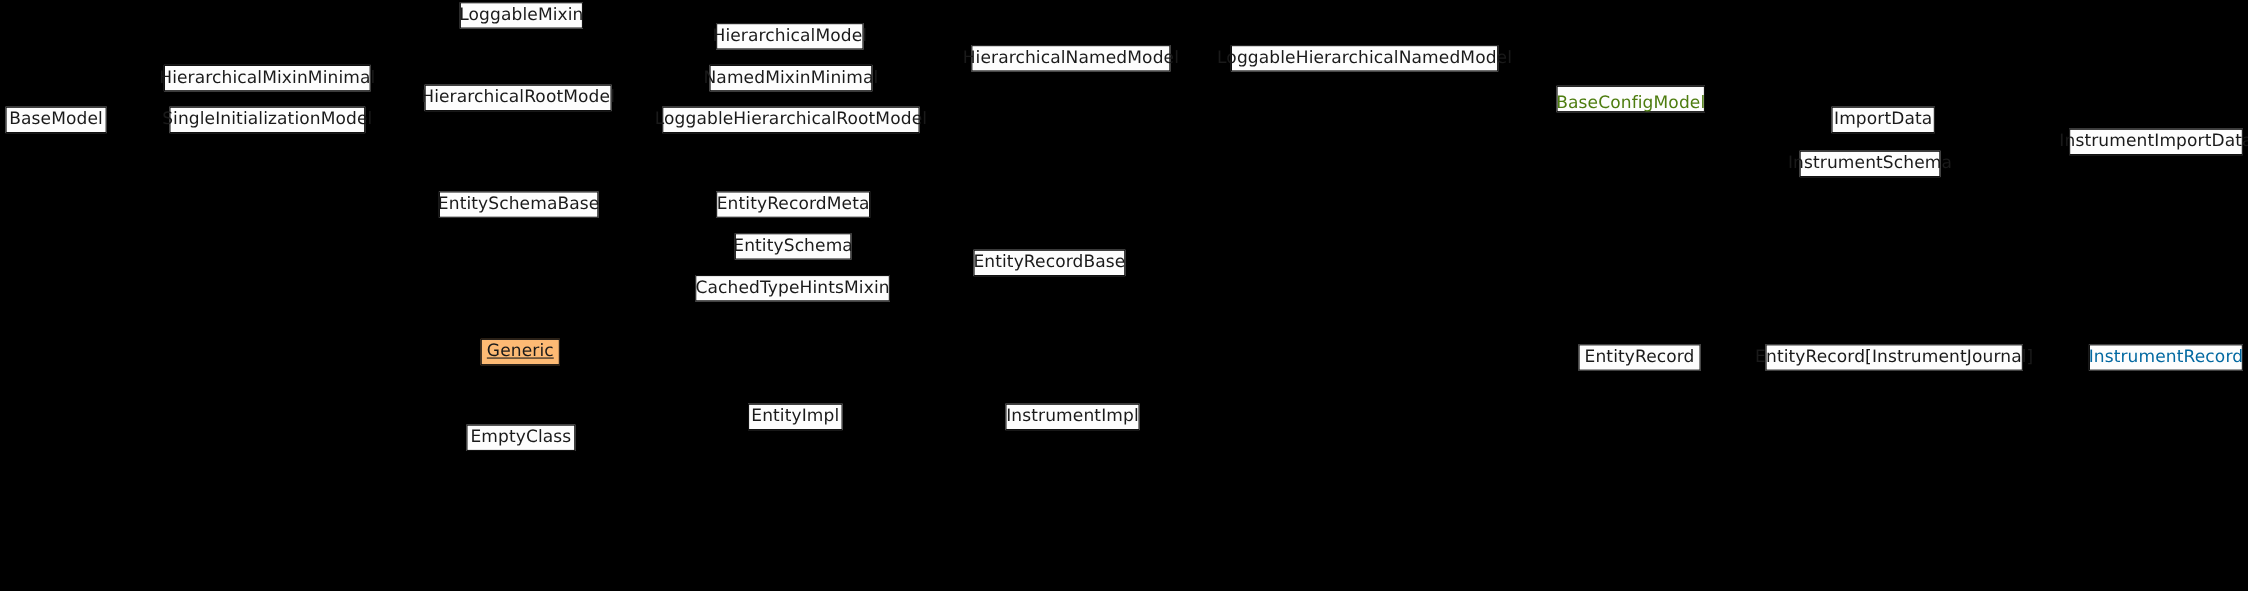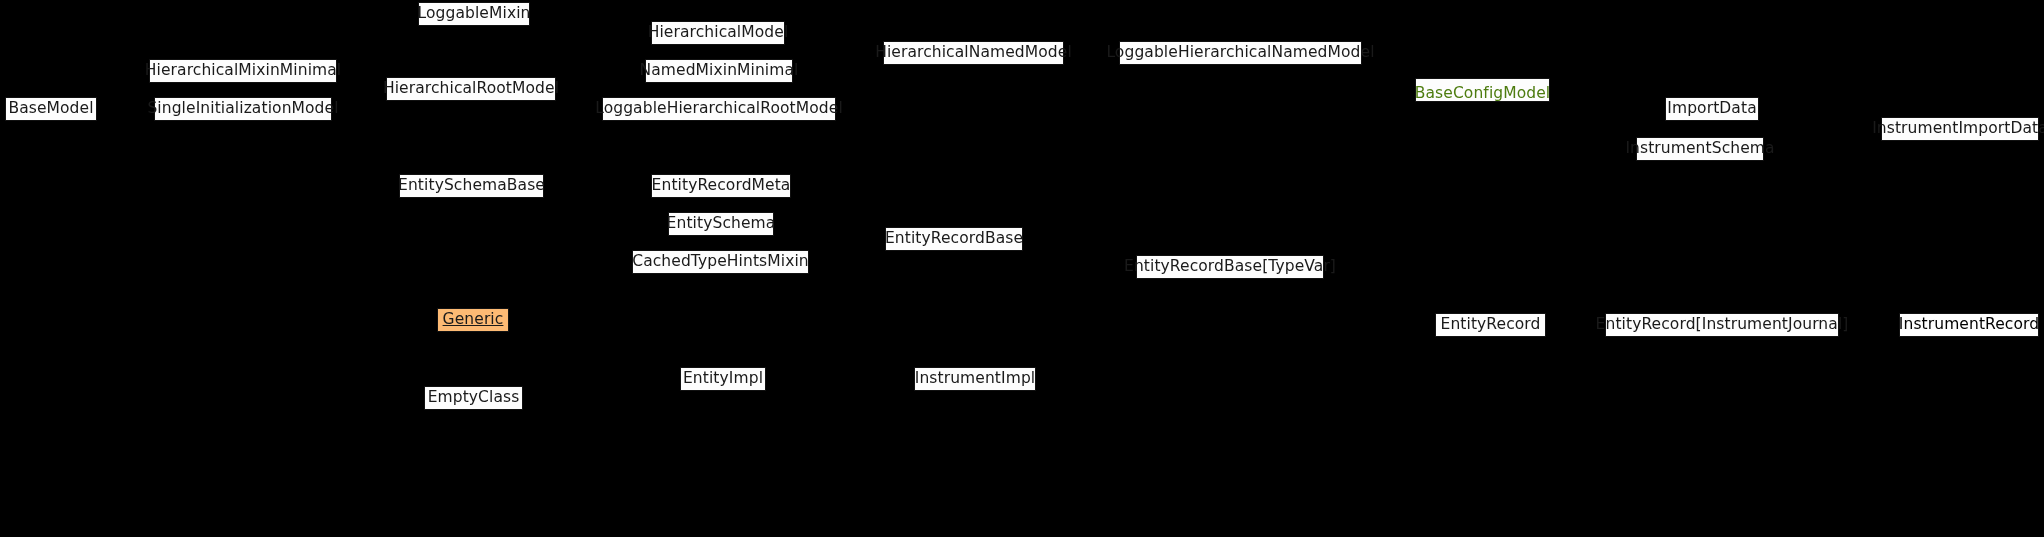--- a/index.html
+++ b/index.html
@@ -95,33 +95,30 @@
     </div>
     <div class="class-node" style="left: 668px; top: 212px; width: 106px; height: 24px; background: rgb(253, 253, 253); border-color: rgb(17, 17, 17); color: rgb(26, 26, 26);">
       <span class="class-node-label">EntitySchema</span>
     </div>
     <div class="class-node" style="left: 885px; top: 227px; width: 138px; height: 24px; background: rgb(253, 253, 253); border-color: rgb(17, 17, 17); color: rgb(26, 26, 26);">
       <span class="class-node-label">EntityRecordBase</span>
     </div>
     <div class="class-node" style="left: 632px; top: 250px; width: 177px; height: 24px; background: rgb(253, 253, 253); border-color: rgb(17, 17, 17); color: rgb(26, 26, 26);">
       <span class="class-node-label">CachedTypeHintsMixin</span>
     </div>
-    <div class="class-node" style="left: 1136px; top: 255px; width: 188px; height: 24px; background: rgb(253, 253, 253); border-color: rgb(17, 17, 17); color: rgb(26, 26, 26);">
-      <span class="class-node-label">EntityRecordBase[TypeVar]</span>
-    </div>
     <div class="class-node" style="left: 437px; top: 308px; width: 72px; height: 24px; background: #fdba74; border-color: rgb(17, 17, 17); color: rgb(26, 26, 26); text-decoration: underline;">
       <span class="class-node-label">Generic</span>
     </div>
     <div class="class-node" style="left: 1435px; top: 313px; width: 111px; height: 24px; background: rgb(253, 253, 253); border-color: rgb(17, 17, 17); color: rgb(26, 26, 26);">
       <span class="class-node-label">EntityRecord</span>
     </div>
     <div class="class-node" style="left: 1605px; top: 313px; width: 234px; height: 24px; background: rgb(253, 253, 253); border-color: rgb(17, 17, 17); color: rgb(26, 26, 26);">
       <span class="class-node-label">EntityRecord[InstrumentJournal]</span>
     </div>
-    <div class="class-node" style="left: 1899px; top: 313px; width: 140px; height: 24px; background: rgb(253, 253, 253); border-color: rgb(17, 17, 17); color: #000000;">
+    <div class="class-node" style="left: 1899px; top: 313px; width: 140px; height: 24px; background: rgb(253, 253, 253); border-color: rgb(17, 17, 17); color: #0369a1;">
       <span class="class-node-label">InstrumentRecord</span>
     </div>
     <div class="class-node" style="left: 680px; top: 367px; width: 86px; height: 24px; background: rgb(253, 253, 253); border-color: rgb(17, 17, 17); color: rgb(26, 26, 26);">
       <span class="class-node-label">EntityImpl</span>
     </div>
     <div class="class-node" style="left: 914px; top: 367px; width: 122px; height: 24px; background: rgb(253, 253, 253); border-color: rgb(17, 17, 17); color: rgb(26, 26, 26);">
       <span class="class-node-label">InstrumentImpl</span>
     </div>
     <div class="class-node" style="left: 424px; top: 386px; width: 99px; height: 24px; background: rgb(253, 253, 253); border-color: rgb(17, 17, 17); color: rgb(26, 26, 26);">
       <span class="class-node-label">EmptyClass</span>

